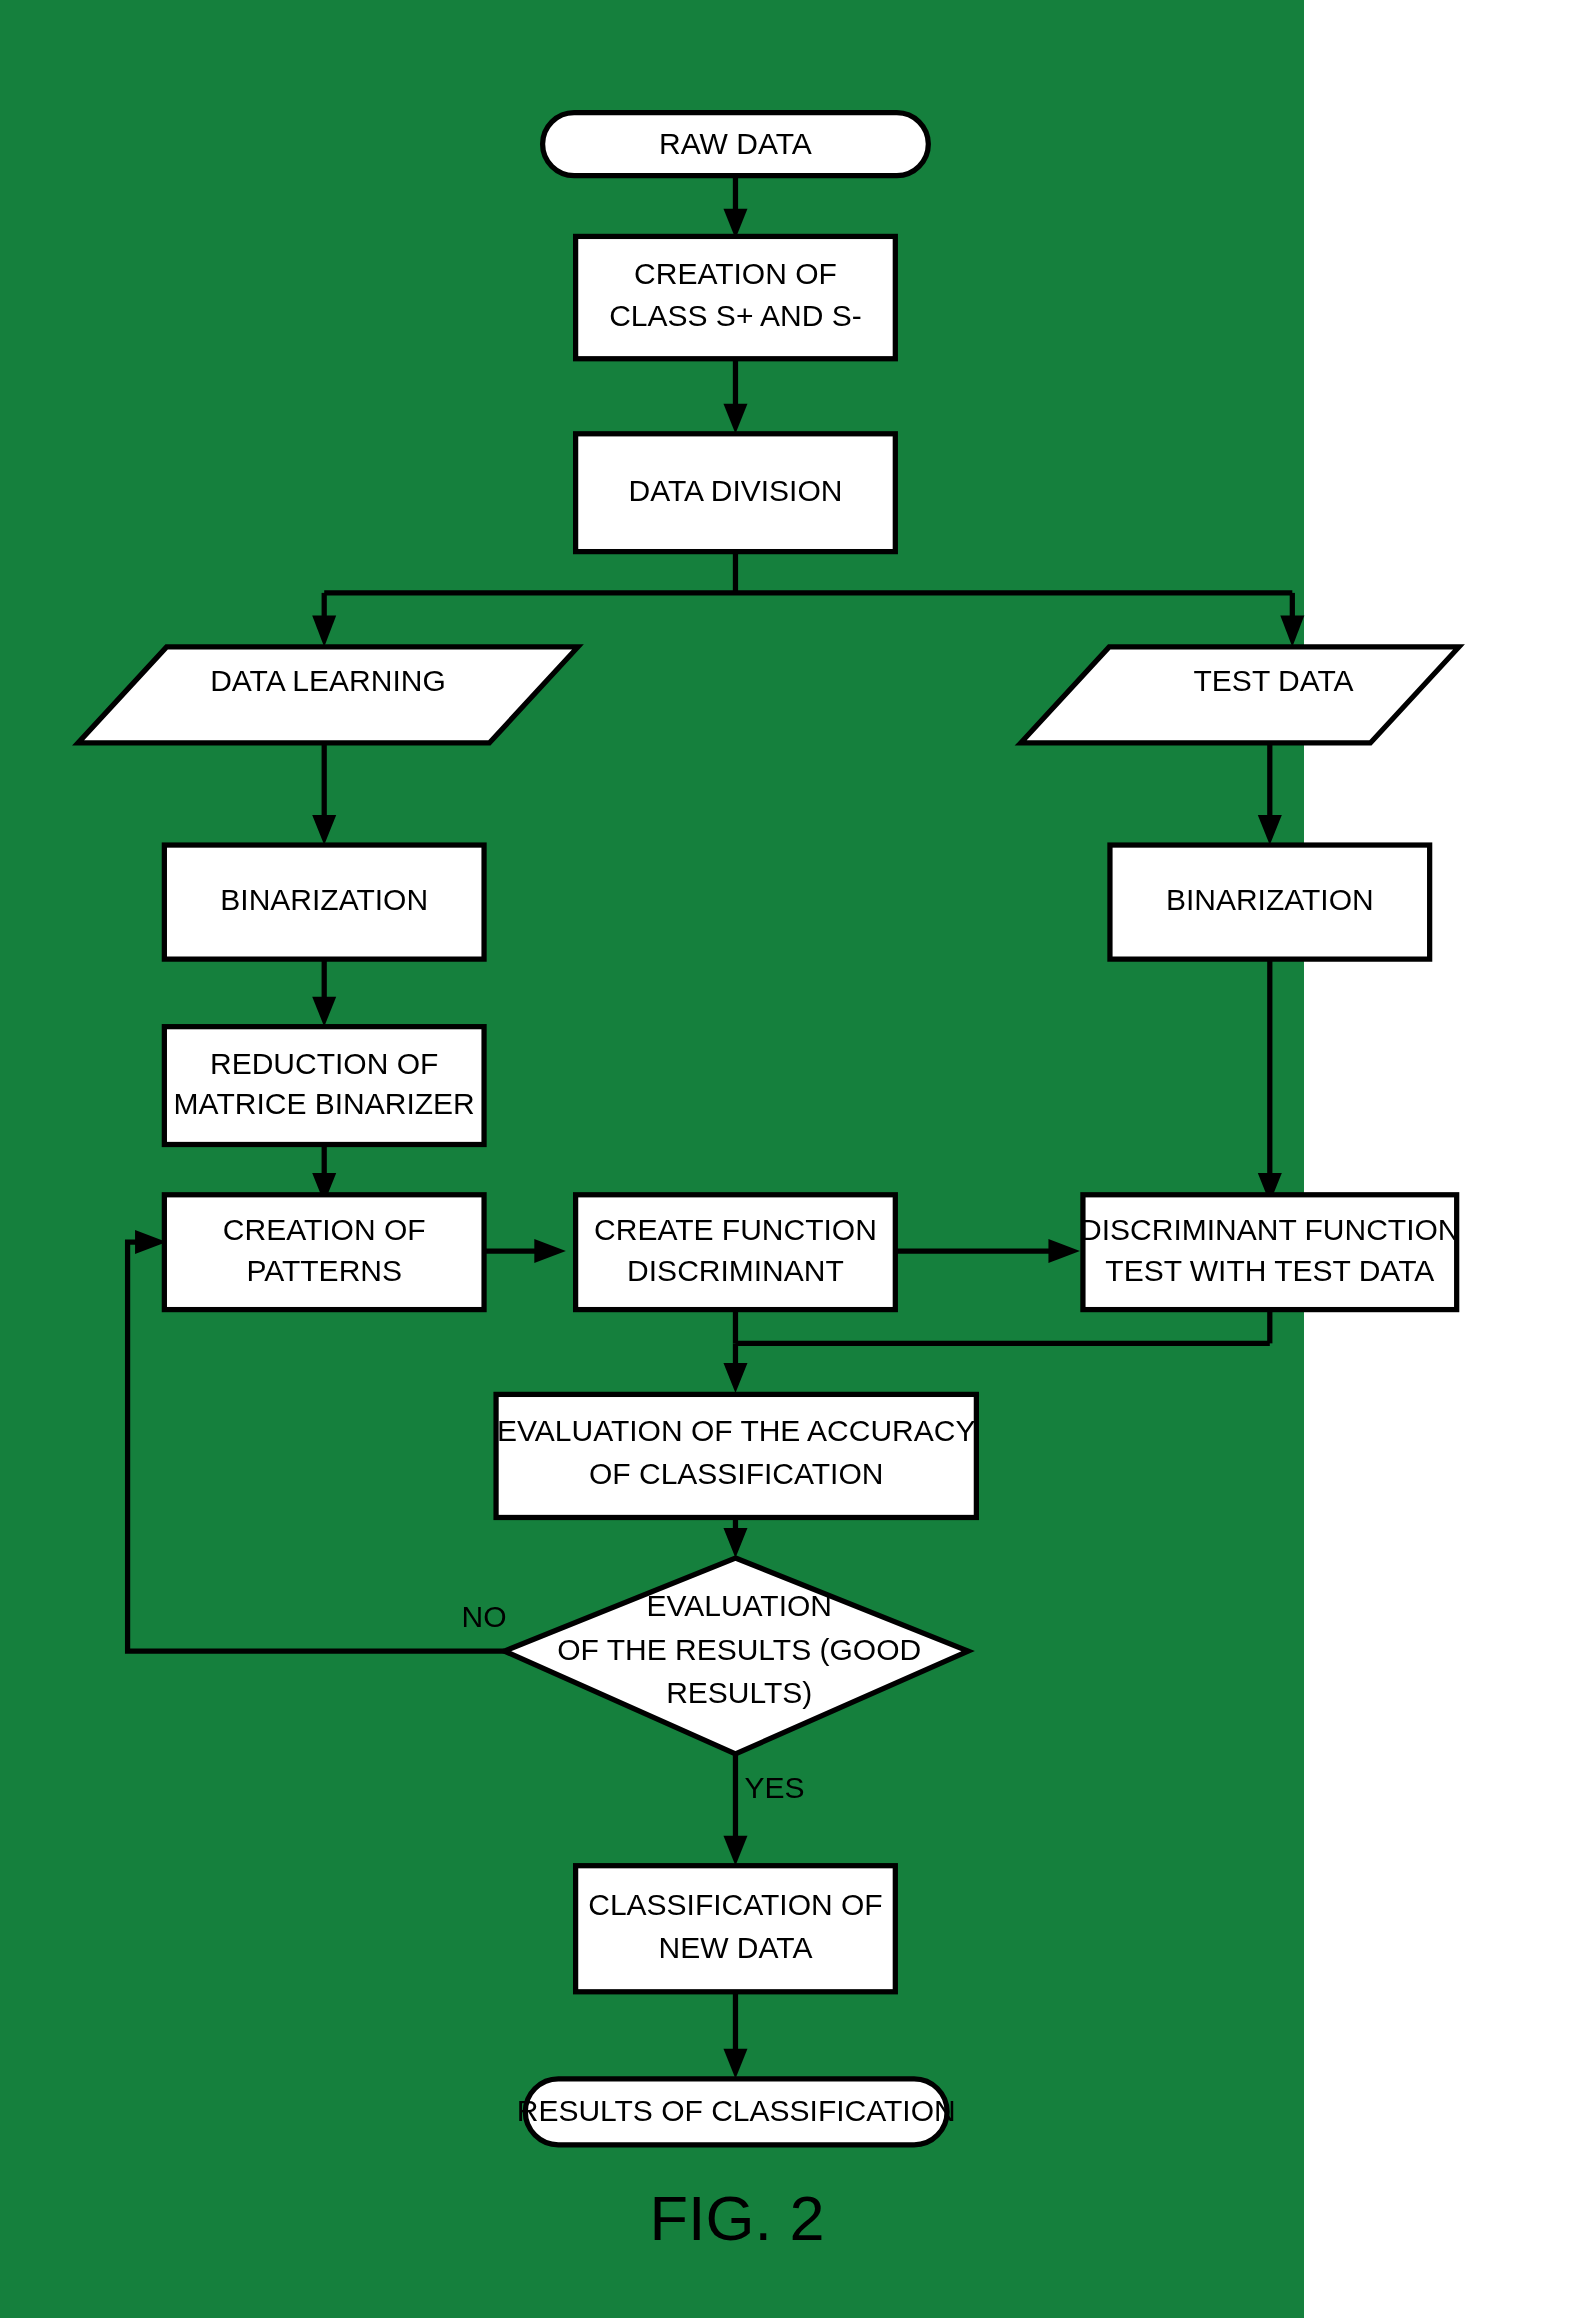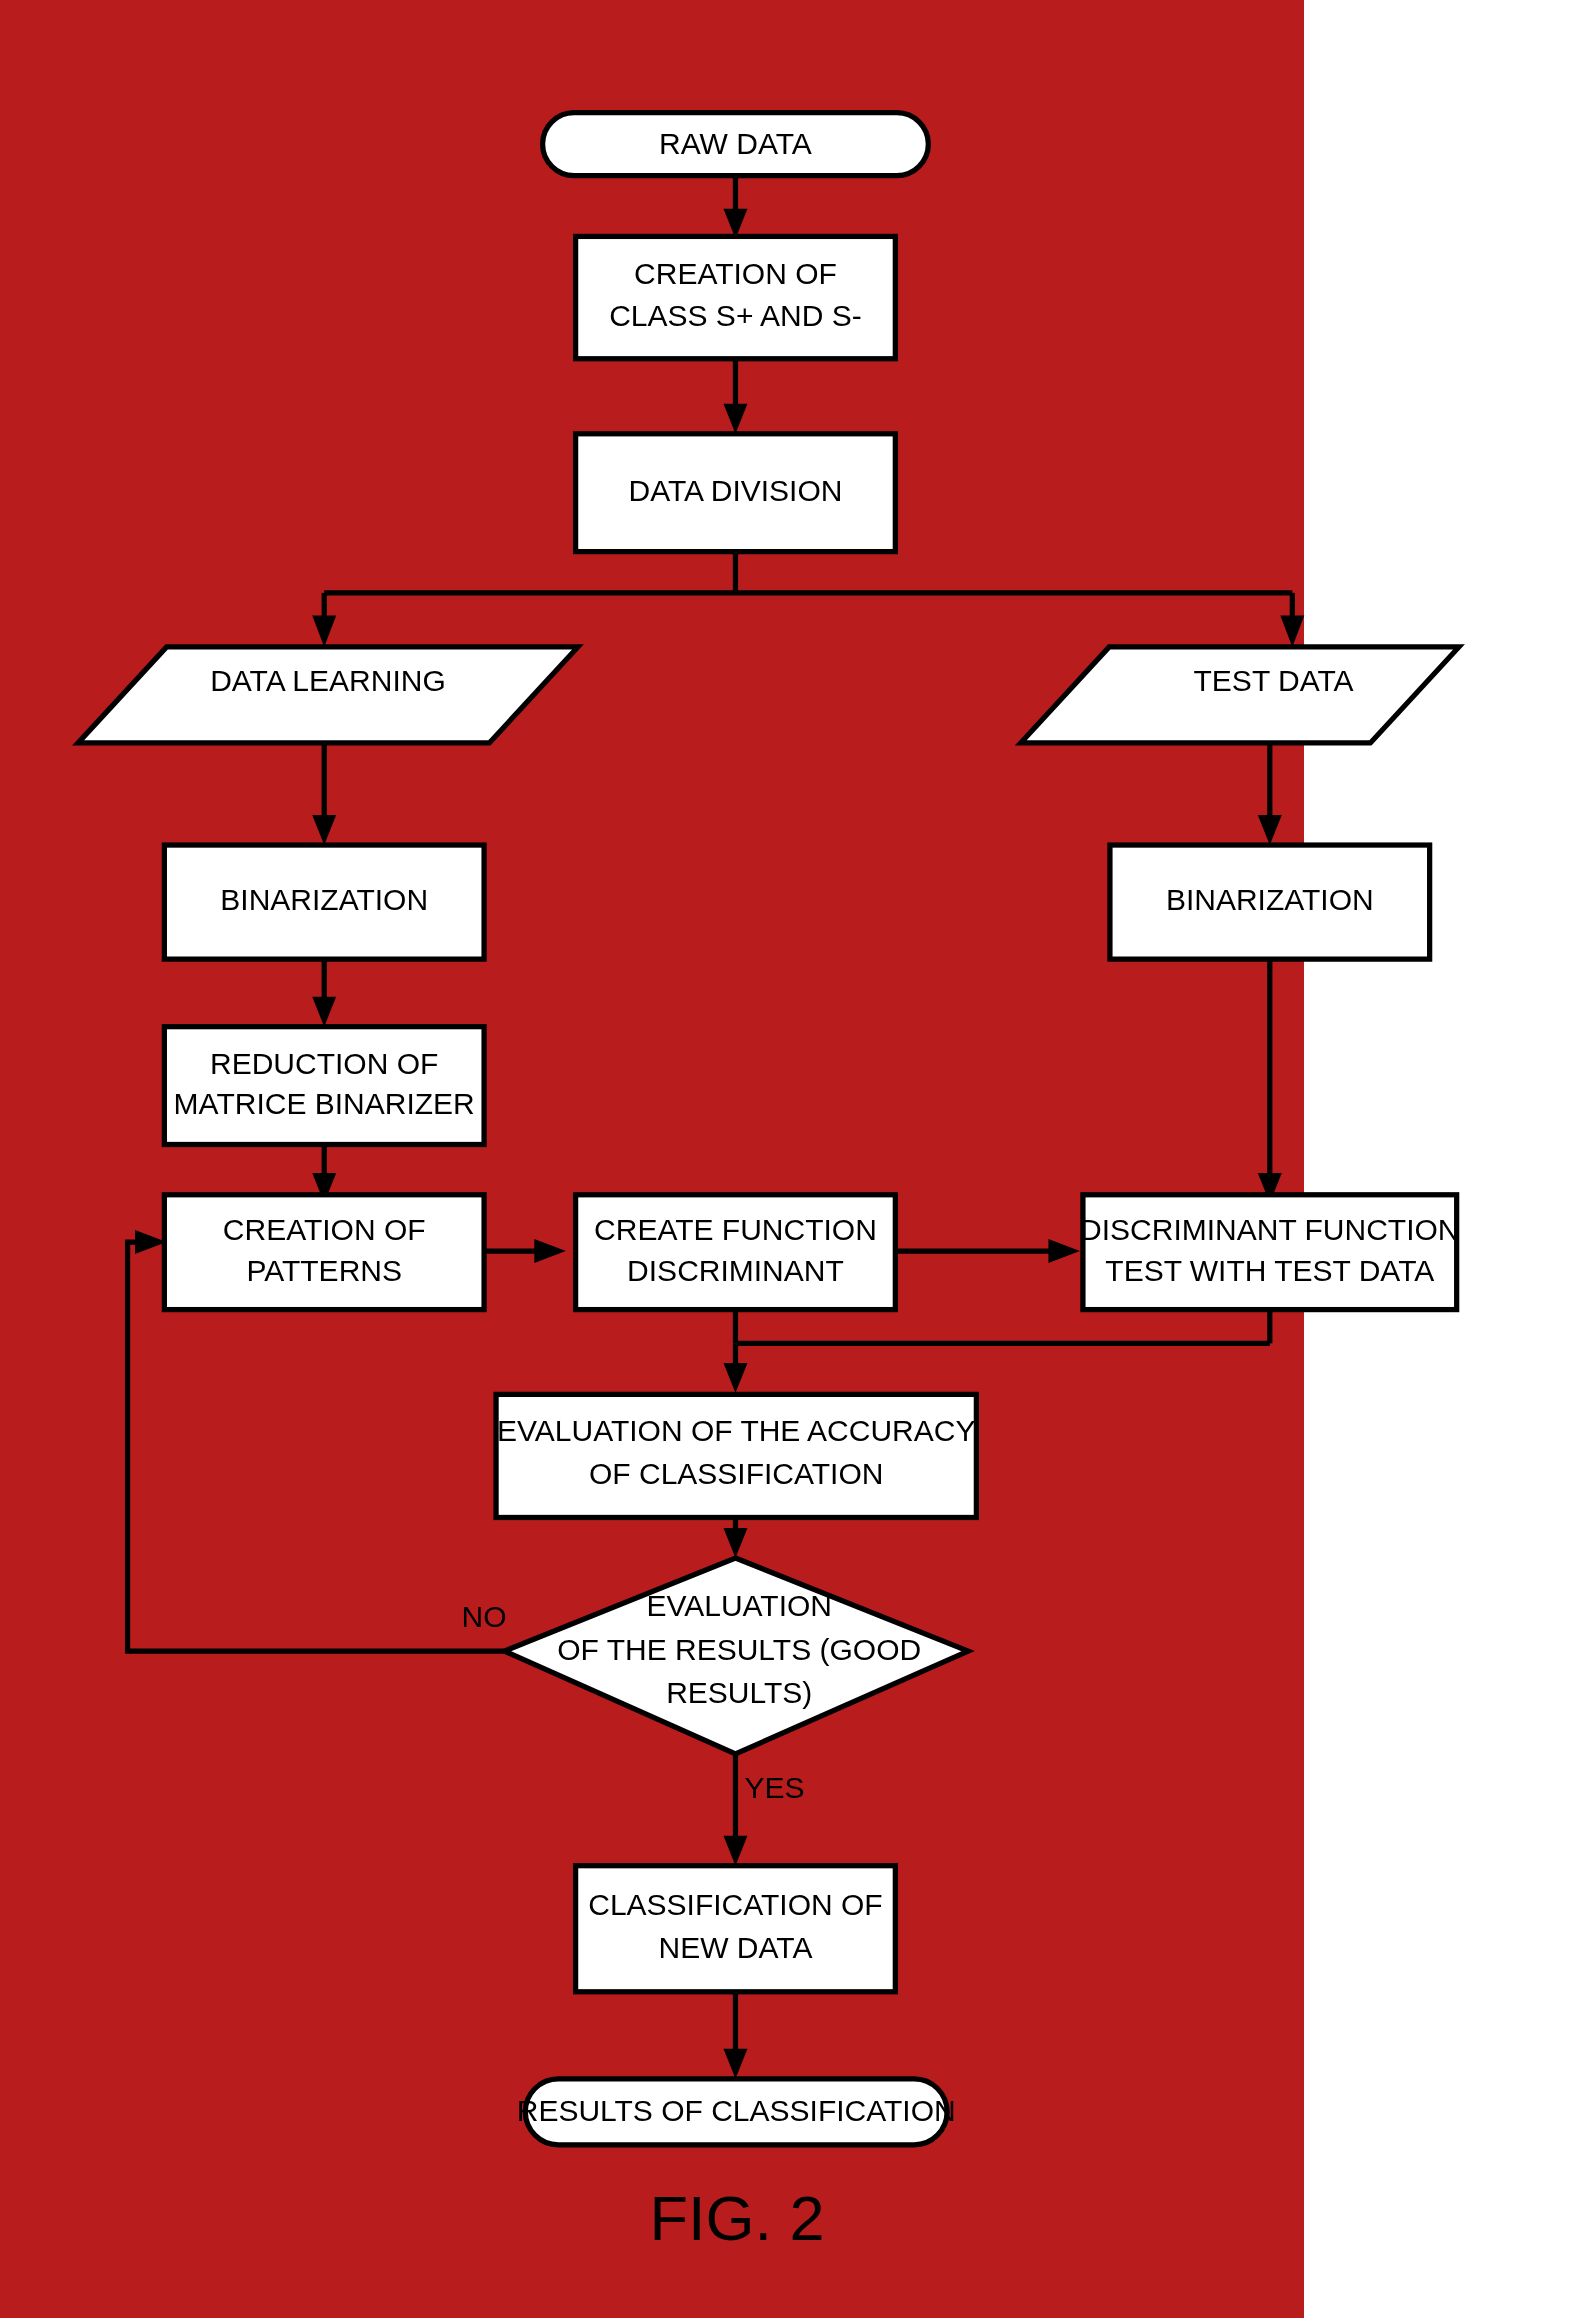--- a/index.html
+++ b/index.html
@@ -10,21 +10,21 @@
   body {
     width: 1582px;
     height: 2319px;
     font-family: "Liberation Sans", sans-serif;
     overflow: hidden;
   }
   #figure-root {
     position: relative;
     width: 1304px;
     height: 2319px;
-    background: #b91c1c;
+    background: #15803d;
   }
   svg#flowchart {
     display: block;
     width: 1582px;
     height: 2319px;
   }
   .shape {
     fill: #ffffff;
     stroke: #000000;
     stroke-width: 7;

